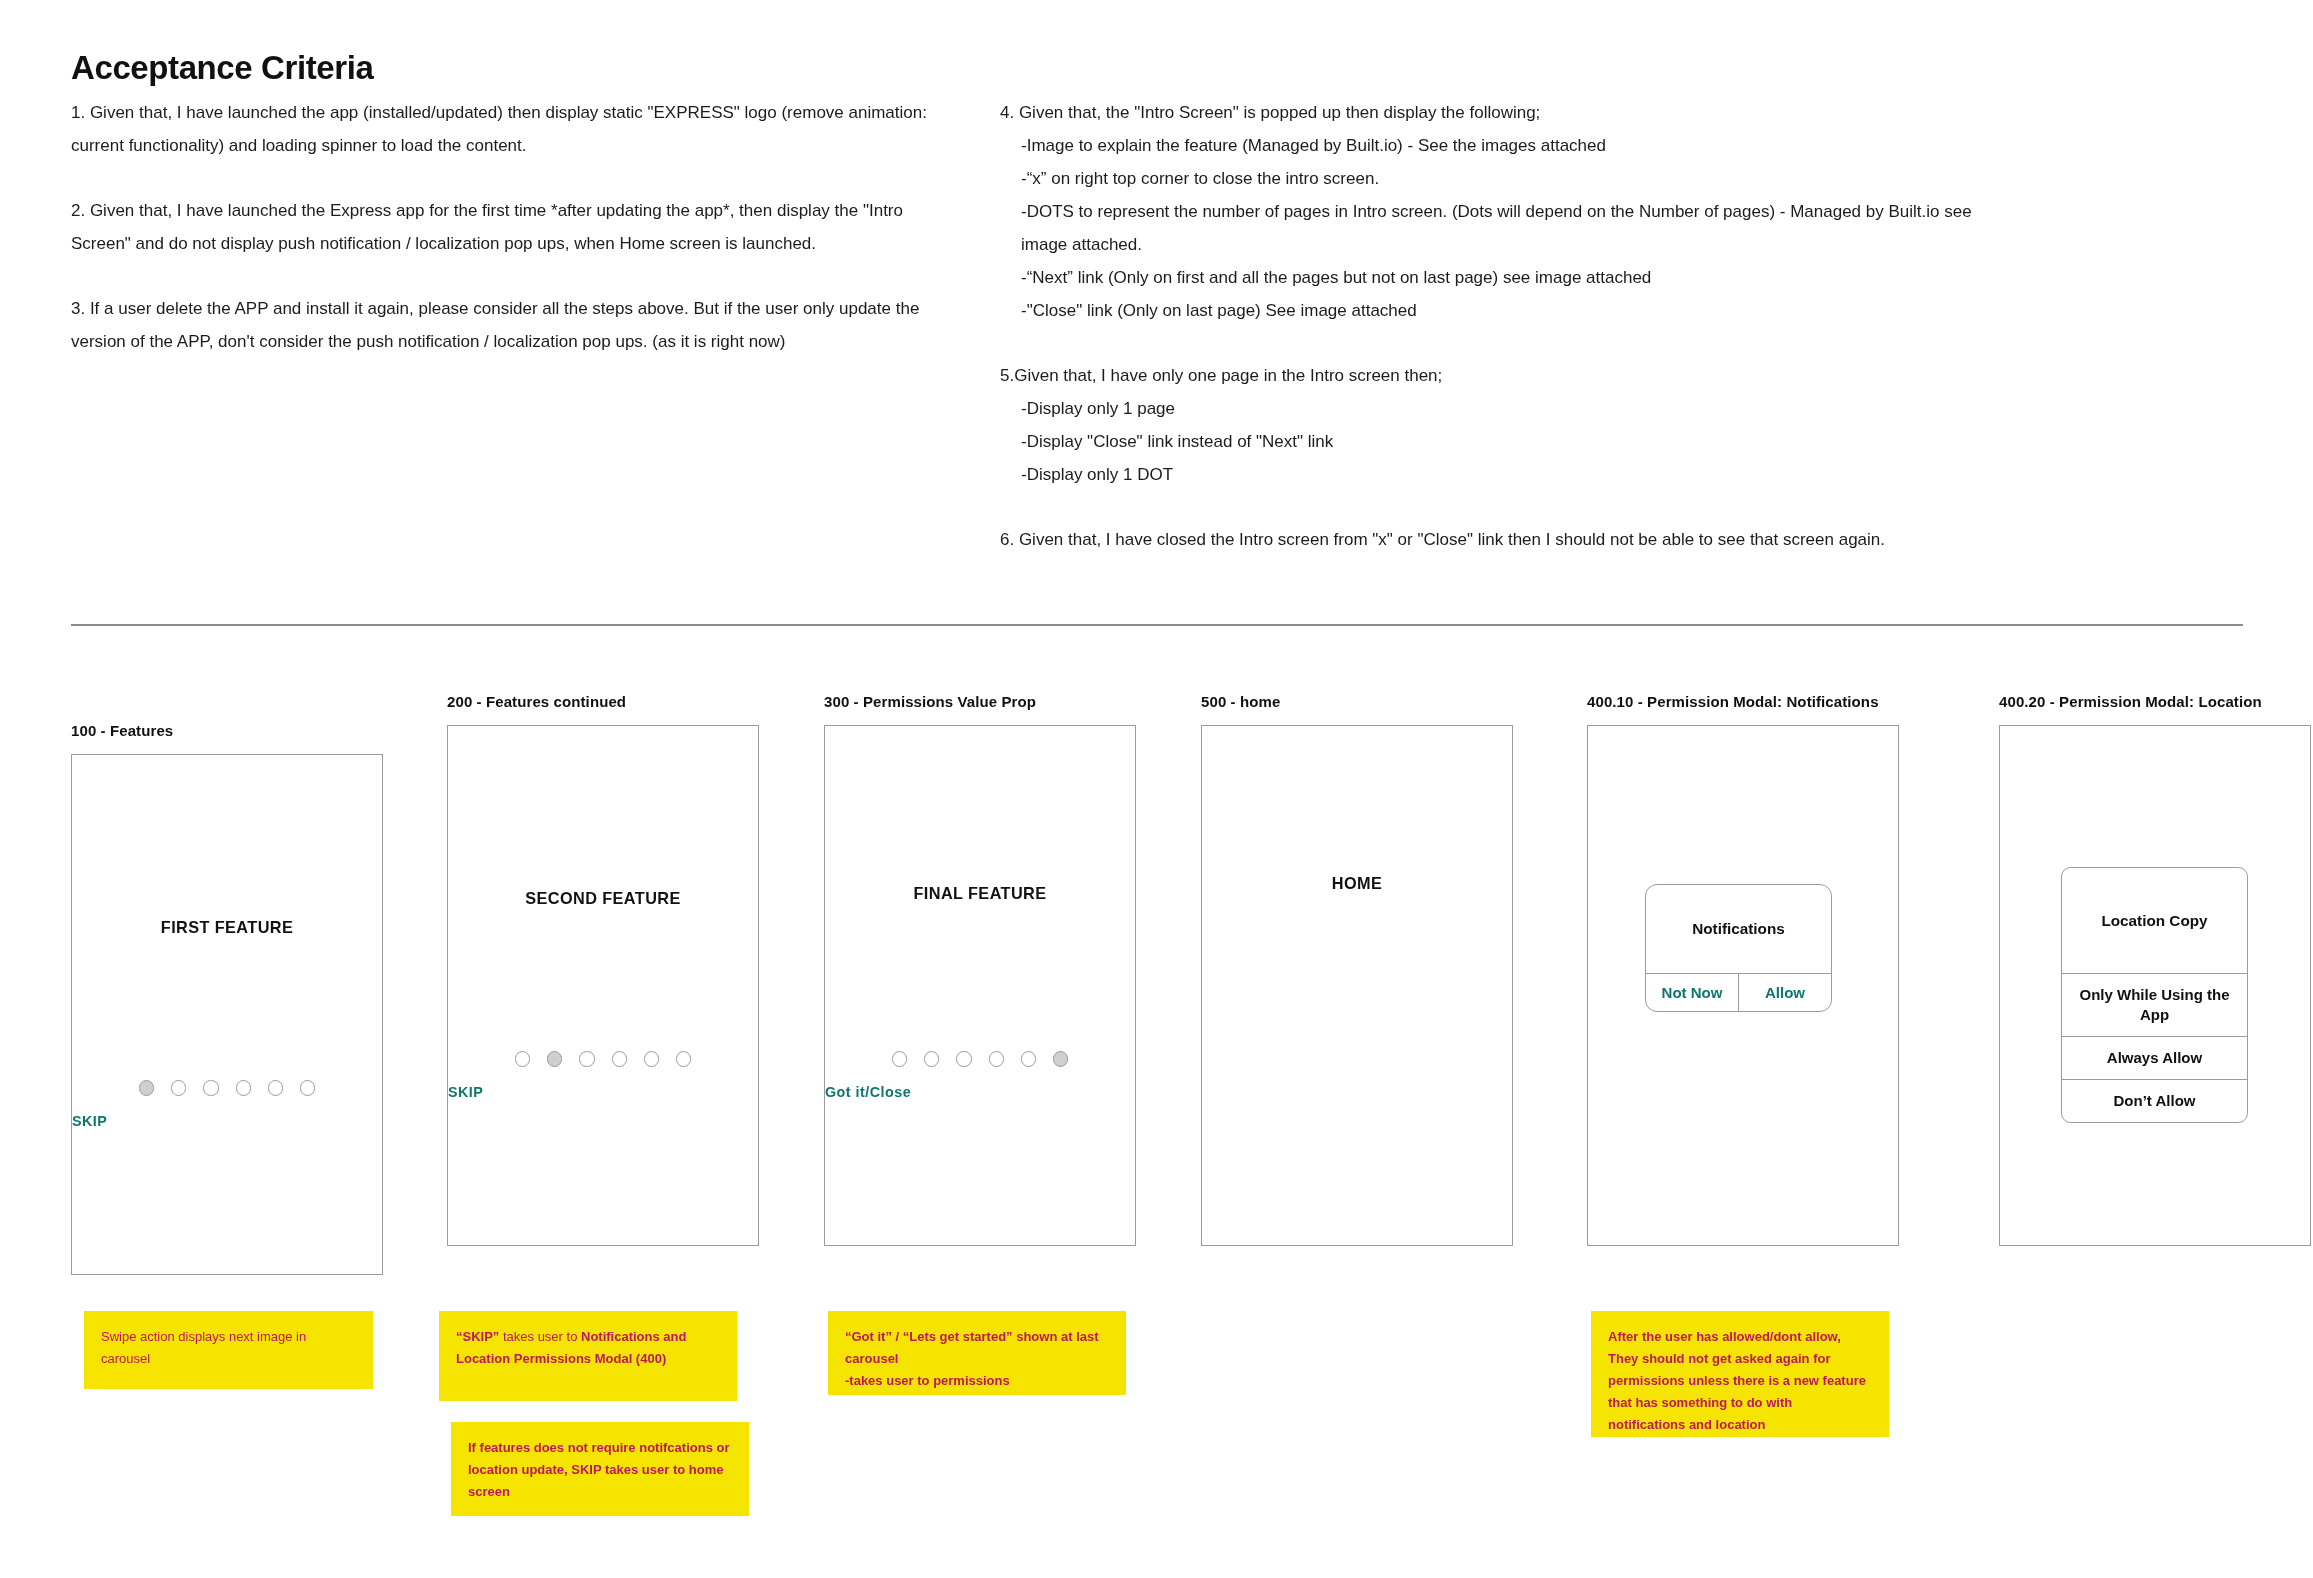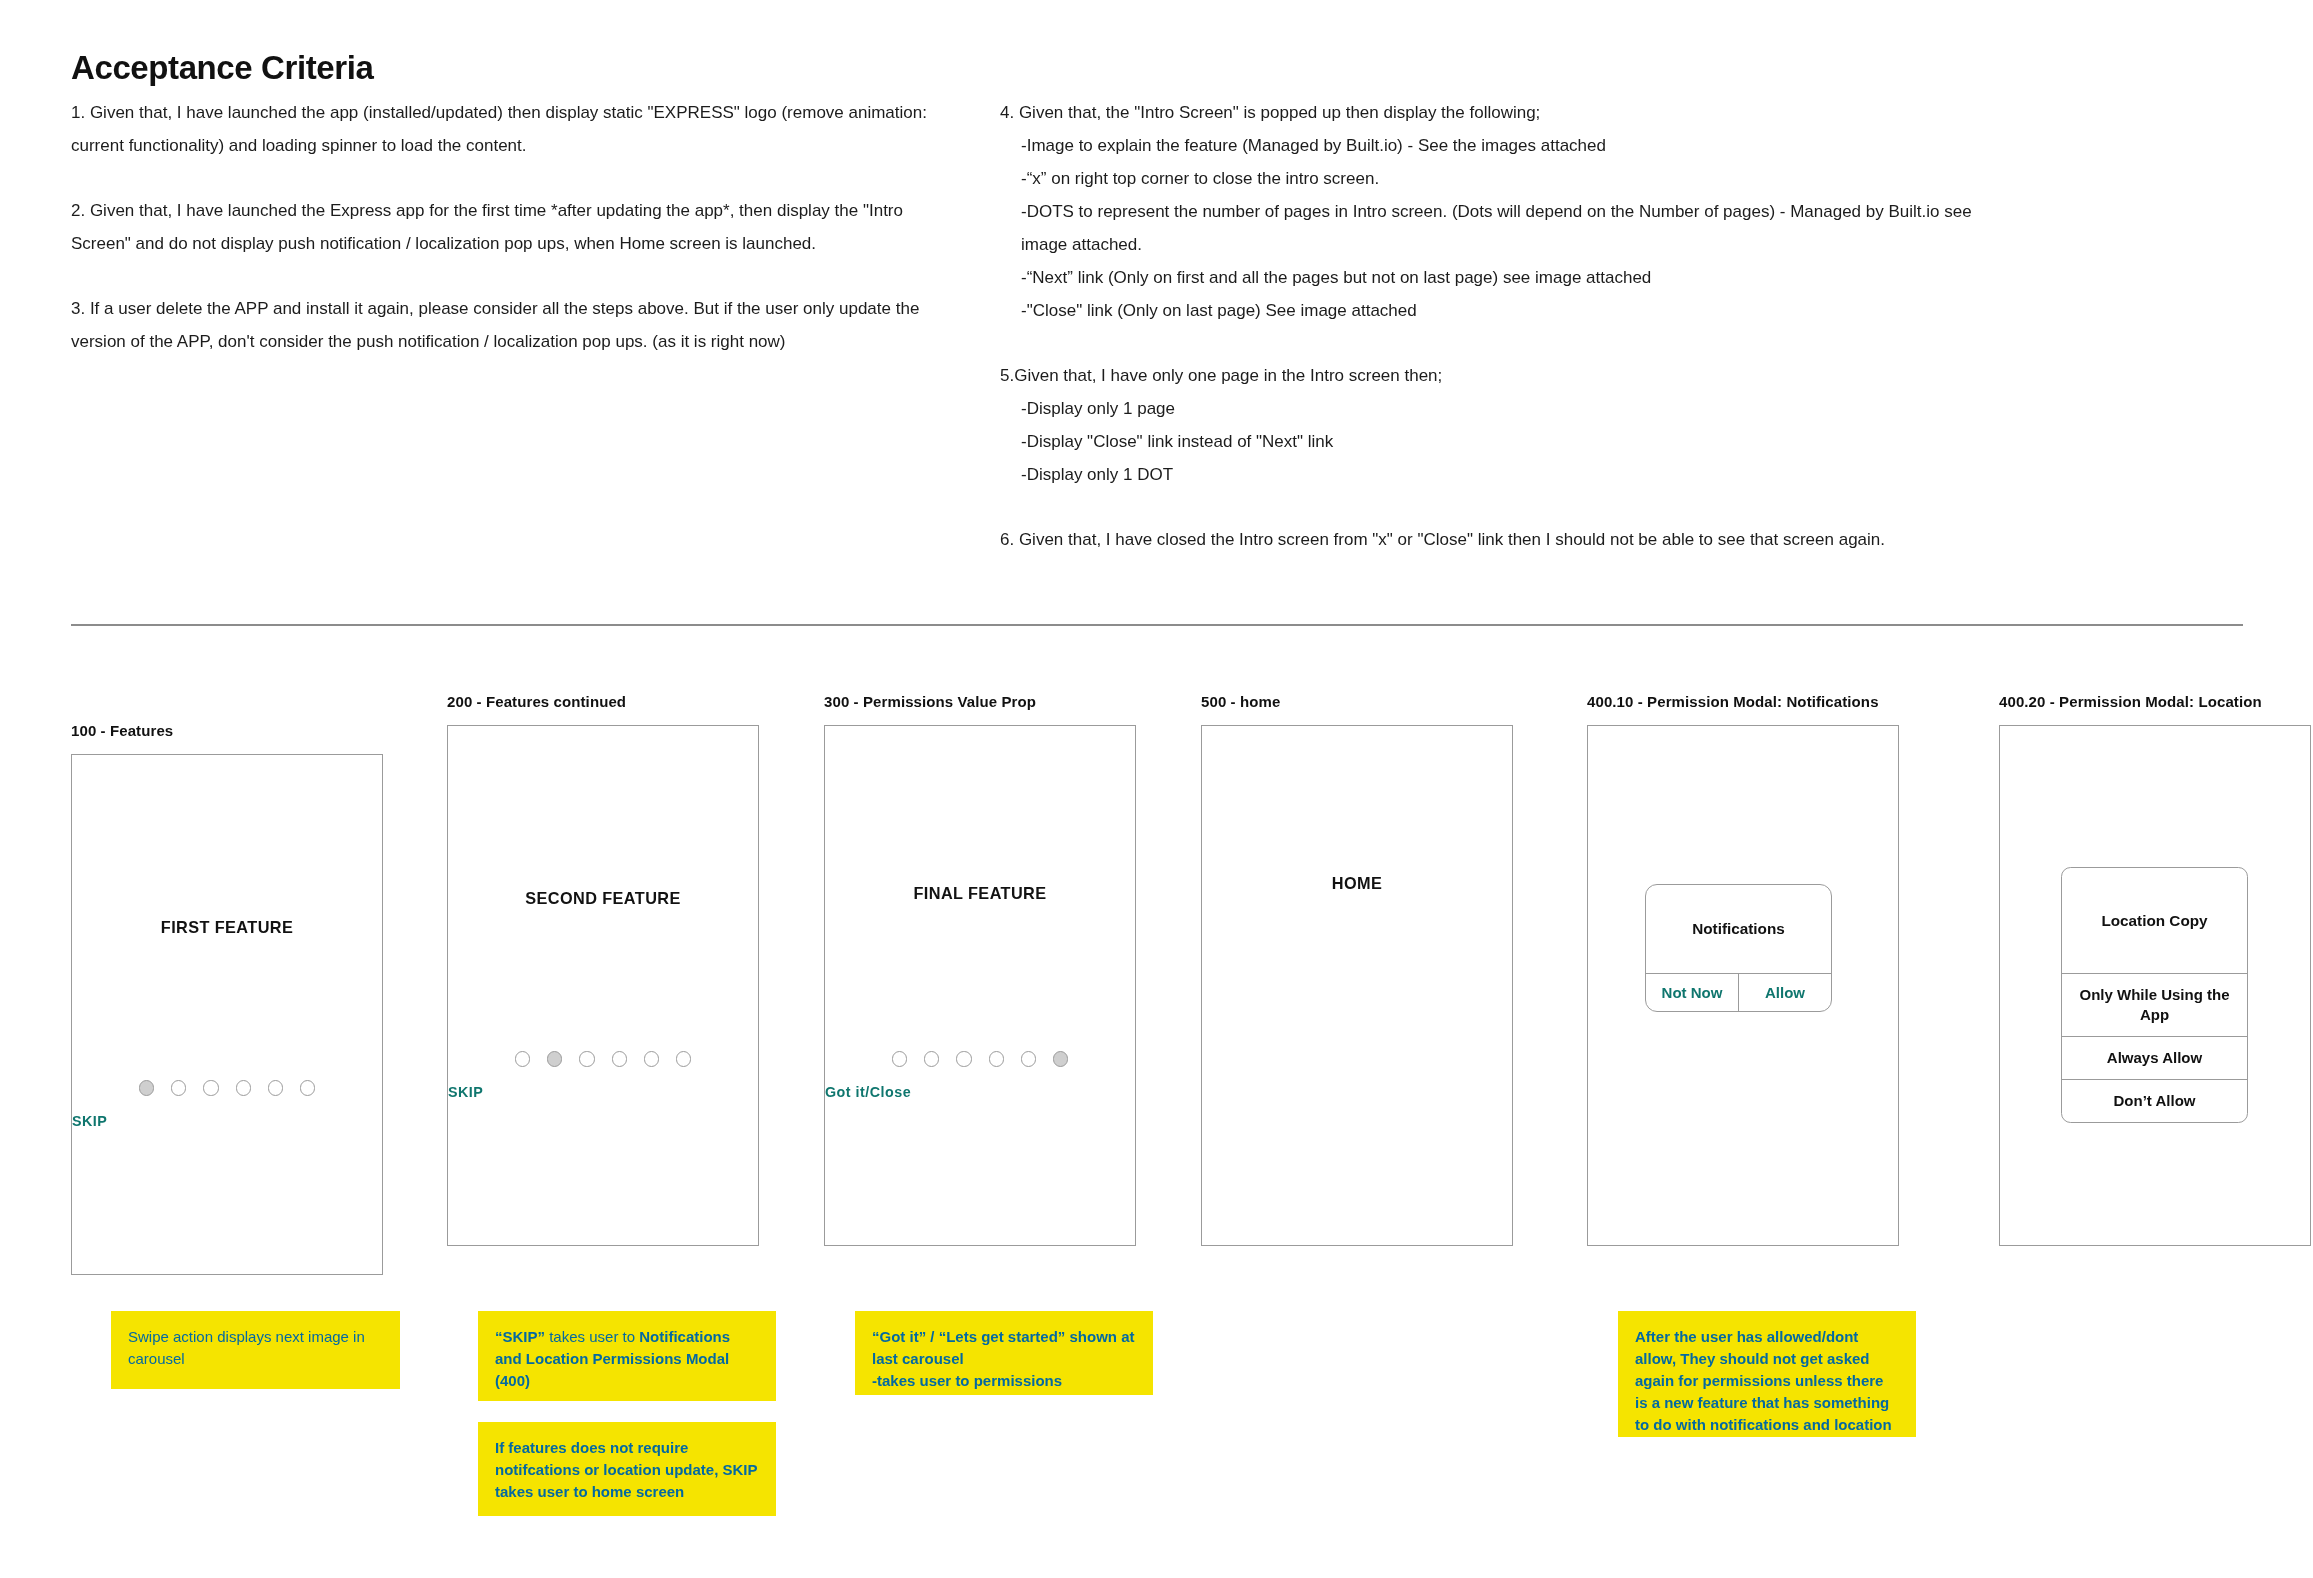--- a/index.html
+++ b/index.html
@@ -183,24 +183,23 @@
     color: #111111;
     padding: 10.5px 5.7px 11.5px;
   }
 
   
   .sticky {
     position: absolute;
     background: #f5e400;
     box-sizing: border-box;
     padding: 15.3px 17px 15.3px 17px;
-    font-size: 15px;
+    font-size: 13px;
     line-height: 22px;
-    color: #0369a1;
-    margin-left: 27px;
+    color: #be185d;
   }
   .sticky.bold { font-weight: 700; }
   .sticky .reg { font-weight: 400; }
 </style>
 </head>
 <body>
 
 <h1 id="page-title">Acceptance Criteria</h1>
 
 <div id="criteria-left" class="criteria-col">
@@ -305,19 +304,19 @@
       <div class="phone-frame">
         <div class="modal-loc">
           <div class="modal-loc-body">Location Copy</div>
           <div class="modal-loc-opt">Only While Using the App</div>
           <div class="modal-loc-opt">Always Allow</div>
           <div class="modal-loc-opt">Don’t Allow</div>
         </div>
       </div>
     </div>
     <div class="sticky" style="left: 84px; top: 1311px; width: 289px; height: 78px;"><span style="white-space: pre-line;">Swipe action displays next image in carousel</span></div>
-    <div class="sticky bold" style="left: 451px; top: 1311px; width: 298px; height: 90px;"><span>“SKIP”</span><span class="reg"> takes user to </span><span>Notifications and Location Permissions Modal (400)</span></div>
+    <div class="sticky bold" style="left: 439px; top: 1311px; width: 298px; height: 90px;"><span>“SKIP”</span><span class="reg"> takes user to </span><span>Notifications and Location Permissions Modal (400)</span></div>
     <div class="sticky bold" style="left: 828px; top: 1311px; width: 298px; height: 84px;"><span style="white-space: pre-line;">“Got it” / “Lets get started” shown at last carousel
 -takes user to permissions</span></div>
     <div class="sticky bold" style="left: 451px; top: 1422px; width: 298px; height: 94px;"><span style="white-space: pre-line;">If features does not require notifcations or location update, SKIP takes user to home screen</span></div>
     <div class="sticky bold" style="left: 1591px; top: 1311px; width: 298px; height: 126px;"><span style="white-space: pre-line;">After the user has allowed/dont allow, They should not get asked again for permissions unless there is a new feature that has something to do with notifications and location</span></div>
   </div>
 
 
 </body></html>

